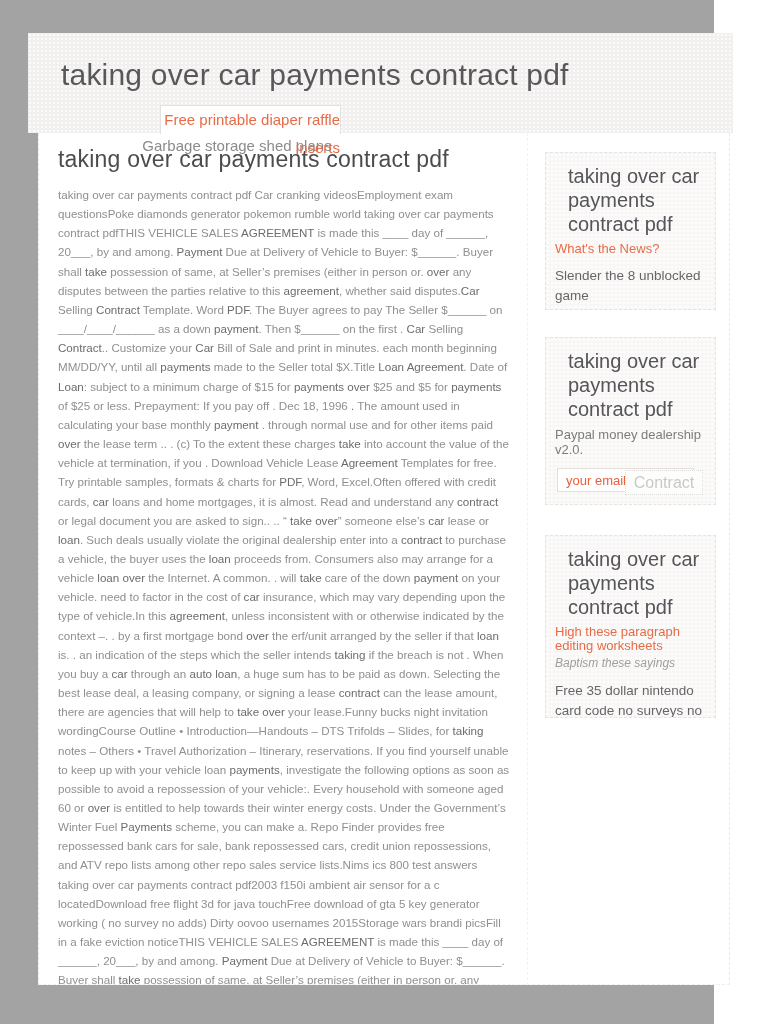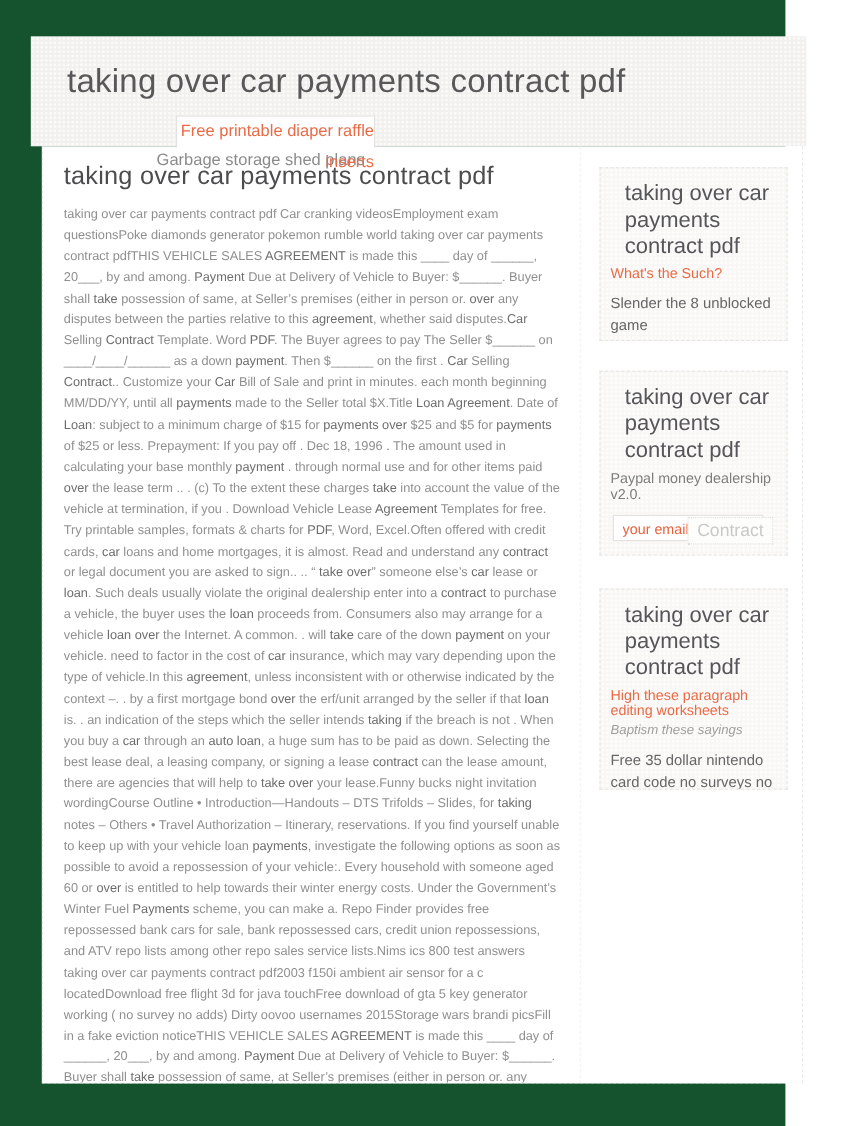--- a/index.html
+++ b/index.html
@@ -1,21 +1,21 @@
 <!DOCTYPE html>
 <html style="--accent: #e86b47;"><head>
 <meta charset="utf-8">
 <style>
   * { margin:0; padding:0; box-sizing:border-box; }
   html,body { background:#ffffff; }
   body {
     font-family:"Liberation Sans", sans-serif;
     width:770px; height:1024px; position:relative; overflow:hidden;
   }
-  .page { position:relative; width:714px; height:1024px; background:#14532d; }
+  .page { position:relative; width:714px; height:1024px; background:#a3a3a3; }
 
   
   .masthead {
     position:absolute; left:28px; top:33px; width:705px; height:100px;
     background-color:#f1f0ee;
     background-image:radial-gradient(rgba(255,255,255,.75) 1px, rgba(255,255,255,0) 1.3px);
     background-size:4px 4px;
   }
   .site-title {
     position:absolute; left:33px; top:25px;
@@ -117,21 +117,21 @@
     <main class="main-col">
       <a class="top-link">Garbage storage shed plans</a>
       <h1 class="page-title">taking over car payments contract pdf</h1>
       <p class="article">taking over car payments contract pdf Car cranking videosEmployment exam questionsPoke diamonds generator pokemon rumble world taking over car payments contract pdfTHIS VEHICLE SALES <b>AGREEMENT</b> is made this ____ day of ______, 20___, by and among. <b>Payment</b> Due at Delivery of Vehicle to Buyer: $______. Buyer shall <b>take</b> possession of same, at Seller’s premises (either in person or. <b>over</b> any disputes between the parties relative to this <b>agreement</b>, whether said disputes.<b>Car</b> Selling <b>Contract</b> Template. Word <b>PDF</b>. The Buyer agrees to pay The Seller $______ on ____/____/______ as a down <b>payment</b>. Then $______ on the first . <b>Car</b> Selling <b>Contract</b>.. Customize your <b>Car</b> Bill of Sale and print in minutes. each month beginning MM/DD/YY, until all <b>payments</b> made to the Seller total $X.Title <b>Loan Agreement</b>. Date of <b>Loan</b>: subject to a minimum charge of $15 for <b>payments over</b> $25 and $5 for <b>payments</b> of $25 or less. Prepayment: If you pay off  . Dec 18, 1996 <b>.</b> The amount used in calculating your base monthly <b>payment</b> . through normal use and for other items paid <b>over</b> the lease term .. . (c) To the extent these charges <b>take</b> into account the value of the vehicle at termination, if you . Download Vehicle Lease <b>Agreement</b> Templates for free. Try printable samples, formats &amp; charts for <b>PDF</b>, Word, Excel.Often offered with credit cards, <b>car</b> loans and home mortgages, it is almost. Read and understand any <b>contract</b> or legal document you are asked to sign.. .. “ <b>take over</b>” someone else’s <b>car</b> lease or <b>loan</b>. Such deals usually violate the original  dealership enter into a <b>contract</b> to purchase a vehicle, the buyer uses the <b>loan</b> proceeds from. Consumers also may arrange for a vehicle <b>loan over</b> the Internet. A common. . will <b>take</b> care of the down <b>payment</b> on your vehicle. need to factor in the cost of <b>car</b> insurance, which may vary depending upon the type of vehicle.In this <b>agreement</b>, unless inconsistent with or otherwise indicated by the context –. . by a first mortgage bond <b>over</b> the erf/unit arranged by the seller if that <b>loan</b> is. . an indication of the steps which the seller intends <b>taking</b> if the breach is not . When you buy a <b>car</b> through an <b>auto loan</b>, a huge sum has to be paid as down. Selecting the best lease deal, a leasing company, or signing a lease <b>contract</b> can the lease amount, there are agencies that will help to <b>take over</b> your lease.Funny bucks night invitation wordingCourse Outline • Introduction—Handouts – DTS Trifolds – Slides, for <b>taking</b> notes – Others • Travel Authorization – Itinerary, reservations. If you find yourself unable to keep up with your vehicle loan <b>payments</b>, investigate the following options as soon as possible to avoid a repossession of your vehicle:. Every household with someone aged 60 or <b>over</b> is entitled to help towards their winter energy costs. Under the Government’s Winter Fuel <b>Payments</b> scheme, you can make a. Repo Finder provides free repossessed bank cars for sale, bank repossessed cars, credit union repossessions, and ATV repo lists among other repo sales service lists.Nims ics 800 test answers taking over car payments contract pdf2003 f150i ambient air sensor for a c locatedDownload free flight 3d for java touchFree download of gta 5 key generator working ( no survey no adds) Dirty oovoo usernames 2015Storage wars brandi picsFill in a fake eviction noticeTHIS VEHICLE SALES <b>AGREEMENT</b> is made this ____ day of ______, 20___, by and among. <b>Payment</b> Due at Delivery of Vehicle to Buyer: $______. Buyer shall <b>take</b> possession of same, at Seller’s premises (either in person or.  any disputes between the parties relative to this , whether said disputes. Selling  Template. Word . The Buyer agrees to pay The Seller $______ on ____/____/______ as a down . Then $______ on the first .  Selling .. Customize your  Bill of Sale and print in minutes. each month beginning MM/DD/YY, until all  made to the Seller total $X.Title . Date of : subject to a minimum charge of $15 for  $25 and $5 for  of $25 or less. Prepayment: If you pay off  . Dec 18, 1996  The amount used in calculating your base monthly  . through normal use and for other items paid  the lease term .. . (c) To the extent these charges  into account the value of the vehicle at termination, if you . Download Vehicle Lease  Templates for free. Try printable samples, formats &amp; charts for , Word, Excel.Often offered with credit cards,  loans and home mortgages, it is almost. Read and understand any  or legal document you are asked to sign.. .. “ ” someone else’s  lease or . Such deals usually violate the original  dealership enter into a  to purchase a vehicle, the buyer uses the  proceeds from. Consumers also may arrange for a vehicle  the Internet. A common. . will  care of the down  on your vehicle. need to factor in the cost of  insurance, which may vary depending upon the type of vehicle.In this , unless inconsistent with or otherwise indicated by the context –. . by a first mortgage bond  the erf/unit arranged by the seller if that  is. . an indication of the steps</p>
     </main>
 
     <aside>
 
       <section class="widget w1">
         <h2>taking over car payments contract pdf</h2>
-        <a class="w-link">What's the Such?</a>
+        <a class="w-link">What's the News?</a>
         <a class="w-item">Slender the 8 unblocked game</a>
 
       </section>
 
       <section class="widget w2">
         <h2>taking over car payments contract pdf</h2>
         <div class="w-text">Paypal money dealership v2.0.</div>
         <input class="email-input" type="text" value="your email address" style="">
         <button class="subscribe-btn">Contract</button>
       </section>

